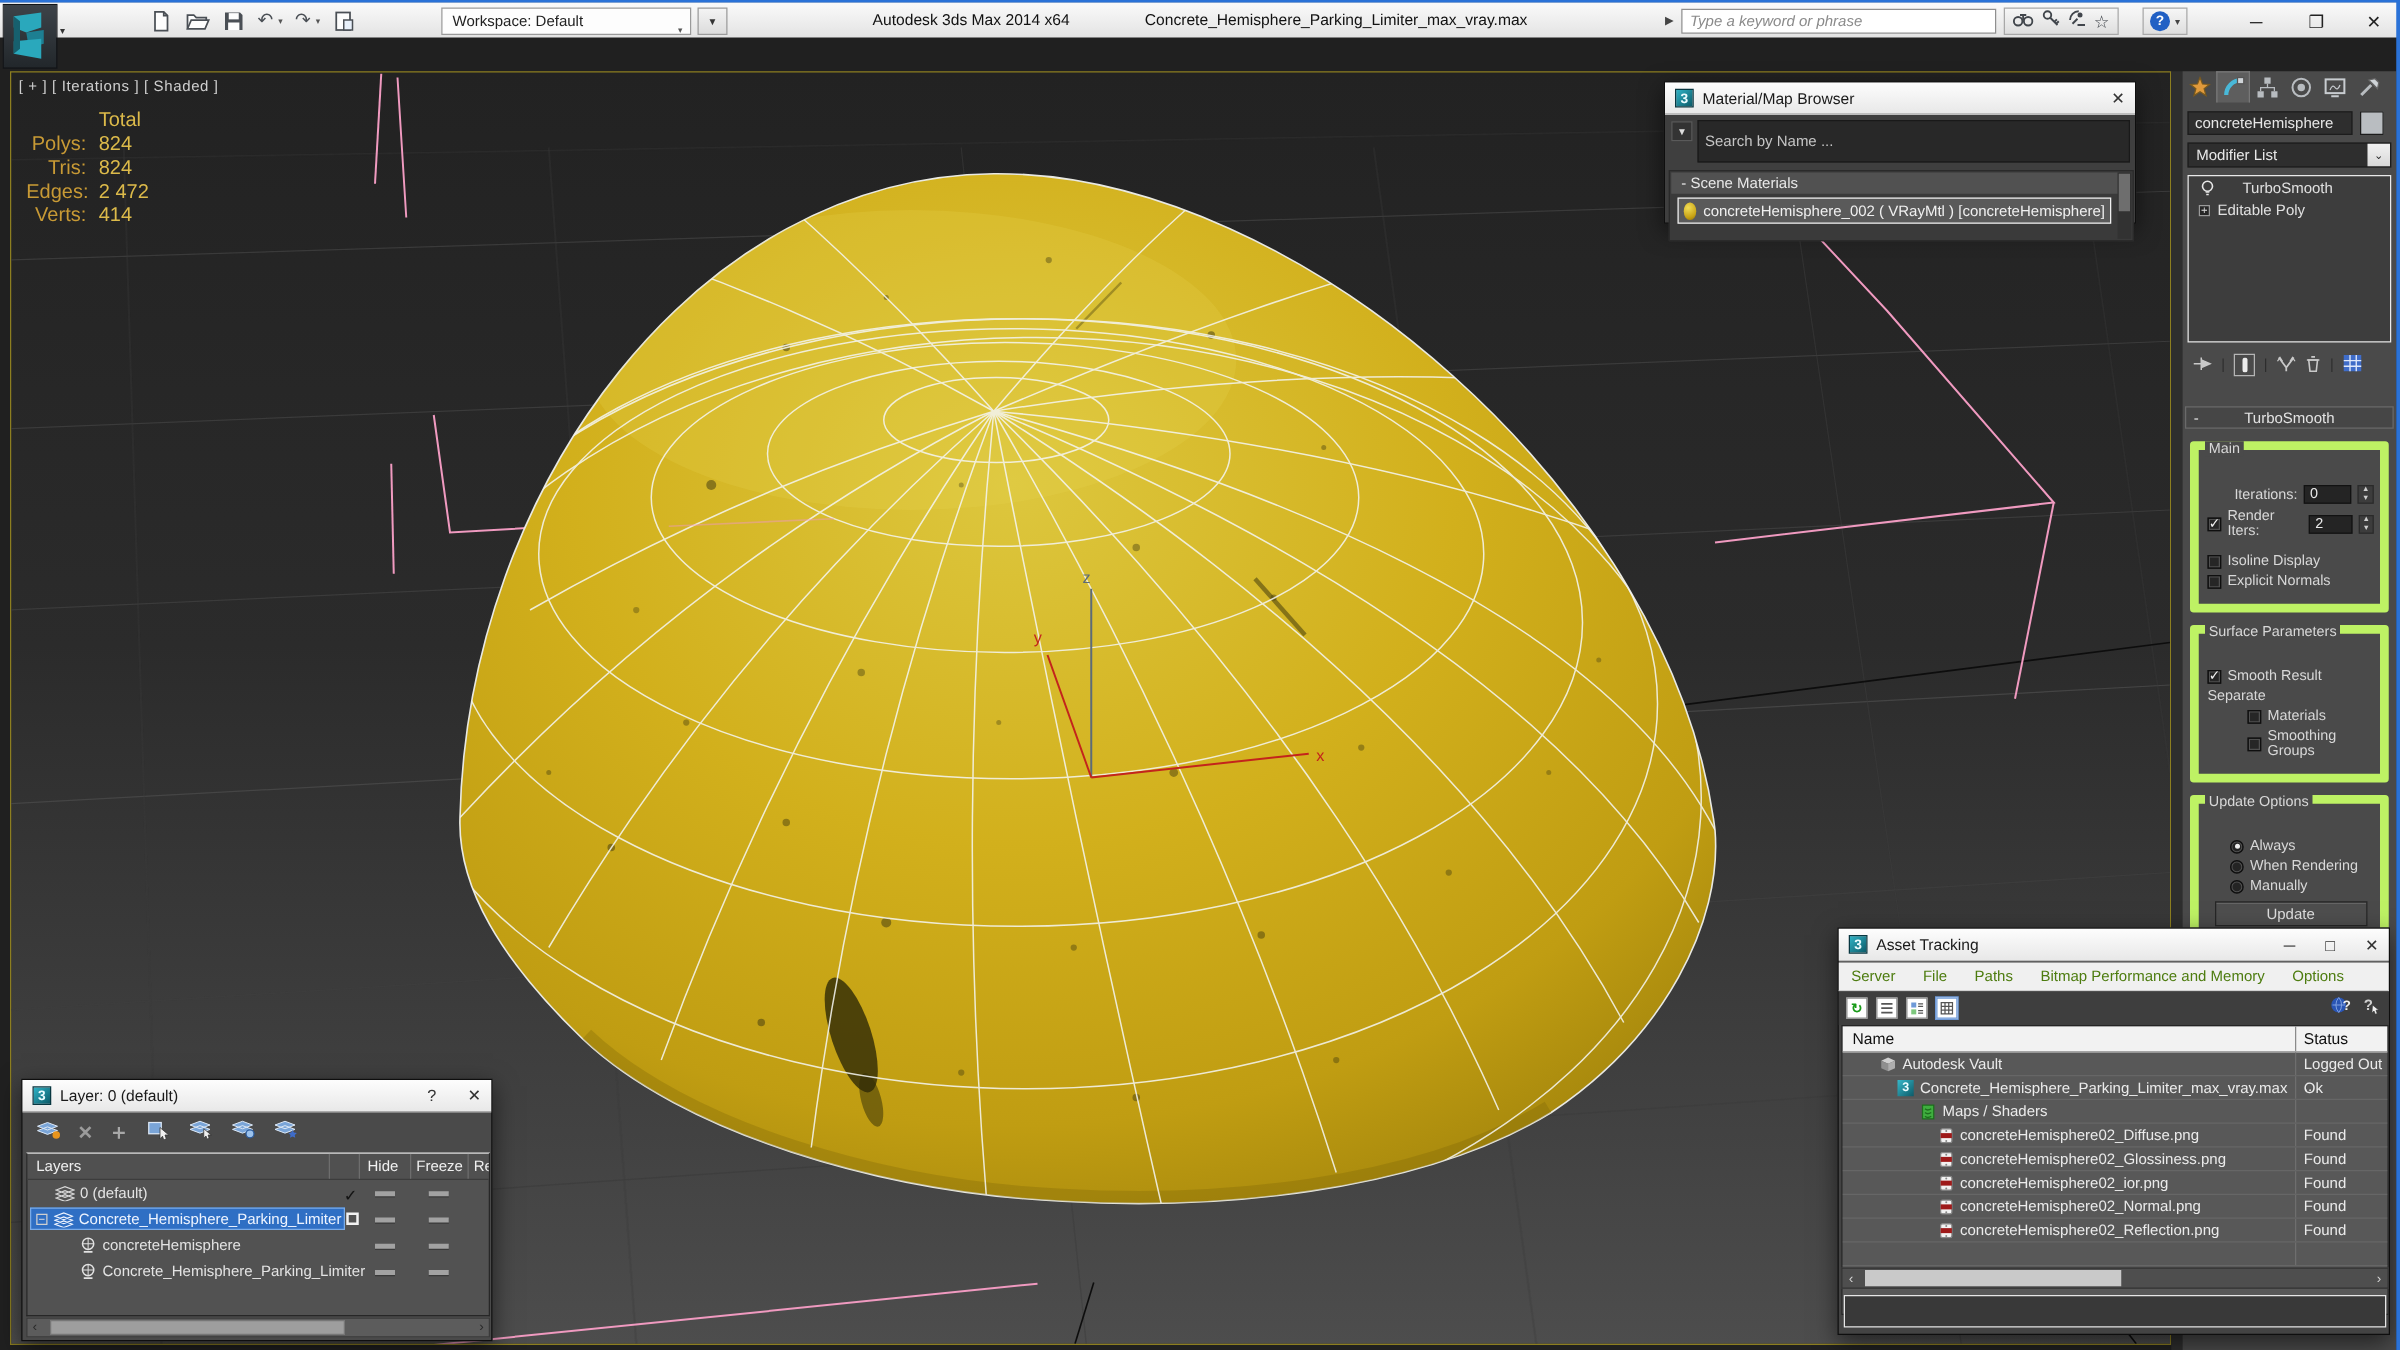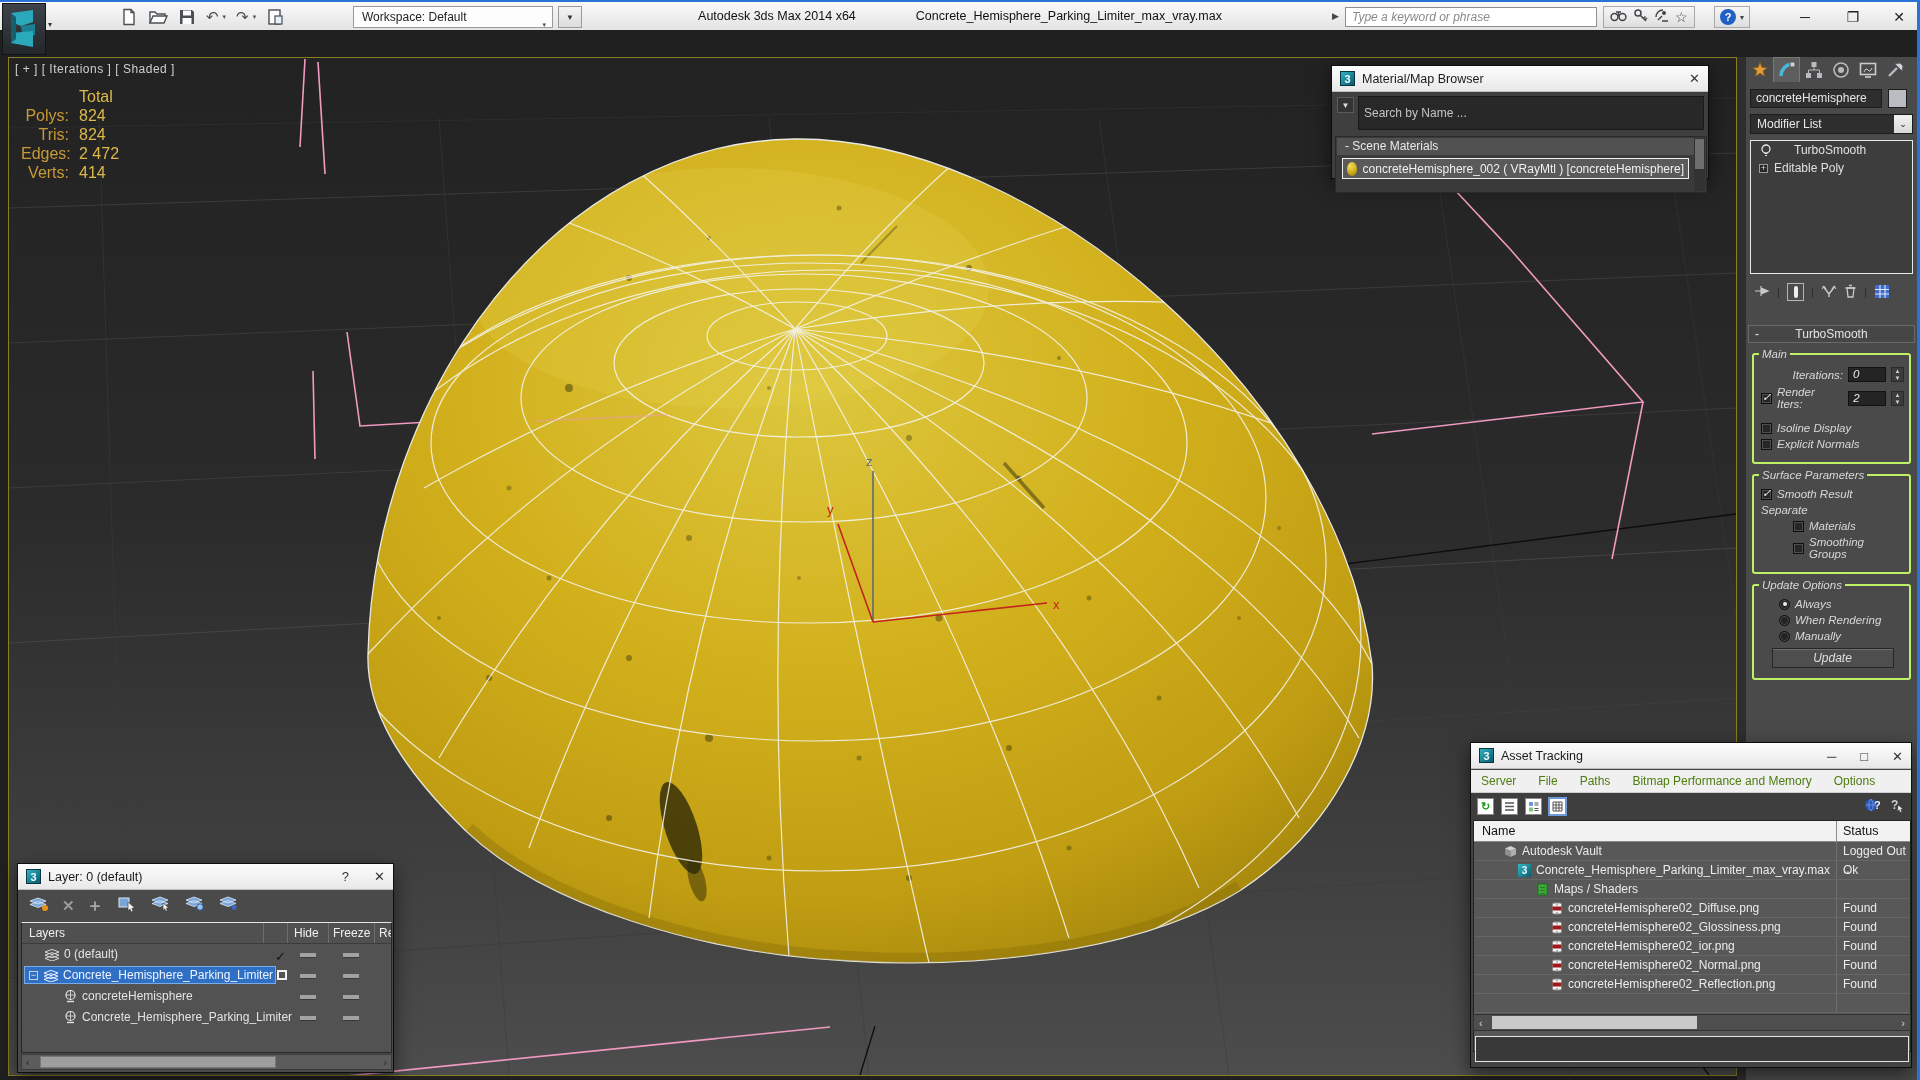--- a/index.html
+++ b/index.html
@@ -107,22 +107,22 @@
   #cp-stack { left:4px; top:83px; width:163px; height:134px; background:#3d3d3d;
     border:1px solid #e9e9e9; }
   .stk-row { height:18px; display:flex; align-items:center; font-size:12px; color:#e0e0e0; }
   #cp-stacktools { left:0; top:224px; width:171px; height:22px; display:flex;
     align-items:center; gap:7px; padding-left:8px; color:#c9c9c9; }
   .stsep { color:#2d2d2d; }
   #cp-rollout { left:2px; top:268px; width:167px; }
   #ts-header { height:18px; border:1px solid #6a6a6a; background:#464646; position:relative;
     font-size:12px; color:#e3e3e3; text-align:center; line-height:16px; }
   #ts-header .minus { position:absolute; left:6px; }
-  .grp { position:relative; border:2px solid #bef264; border-radius:3px;
-    margin:10px 4px 0 4px; padding:8px 5px 8px 7px;font-style:italic; }
+  .grp { position:relative; border:7px solid #bef264; border-radius:3px;
+    margin:10px 4px 0 4px; padding:24px 5px 8px 7px; }
   .grp-cap { position:absolute; top:-7px; left:5px; background:#4a4a4a; padding:0 3px;
     font-size:11.5px; color:#d8d8d8; }
   .row { display:flex; align-items:center; margin:4px 0; gap:5px; }
   .cb { width:11px; height:11px; background:#262626; border:1px solid #0f0f0f;
     box-shadow:inset 0 0 0 1px #4f4f4f; position:relative; flex:0 0 auto; }
   .cb.on::after { content:"✓"; position:absolute; left:0px; top:-3px; color:#f2f2f2;
     font-size:11px; }
   .rad { width:11px; height:11px; border-radius:50%; background:#242424;
     border:1px solid #0f0f0f; box-shadow:inset 0 0 0 1px #4f4f4f; position:relative;
     flex:0 0 auto; }

